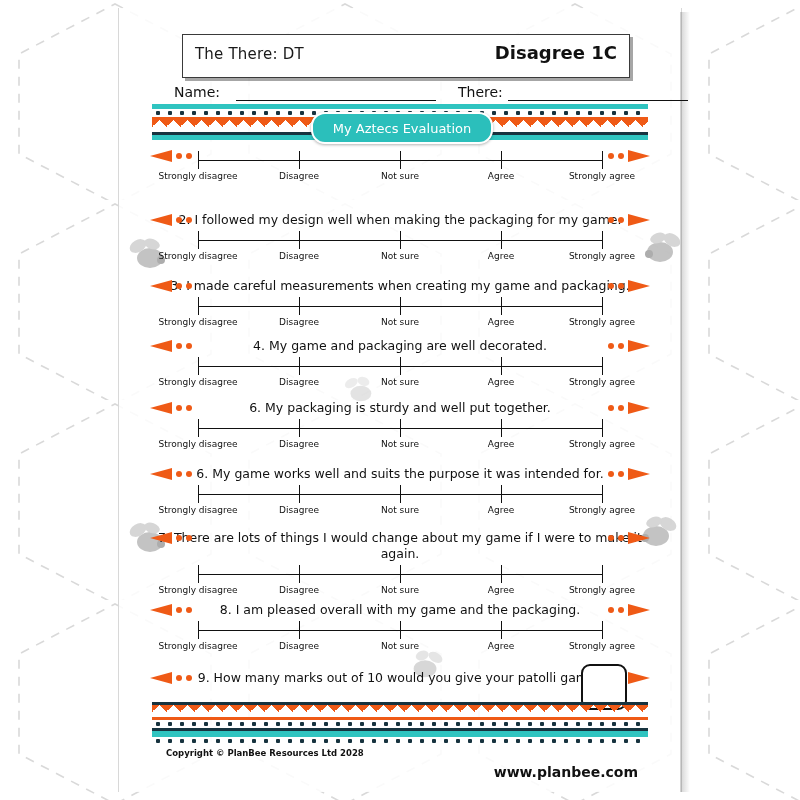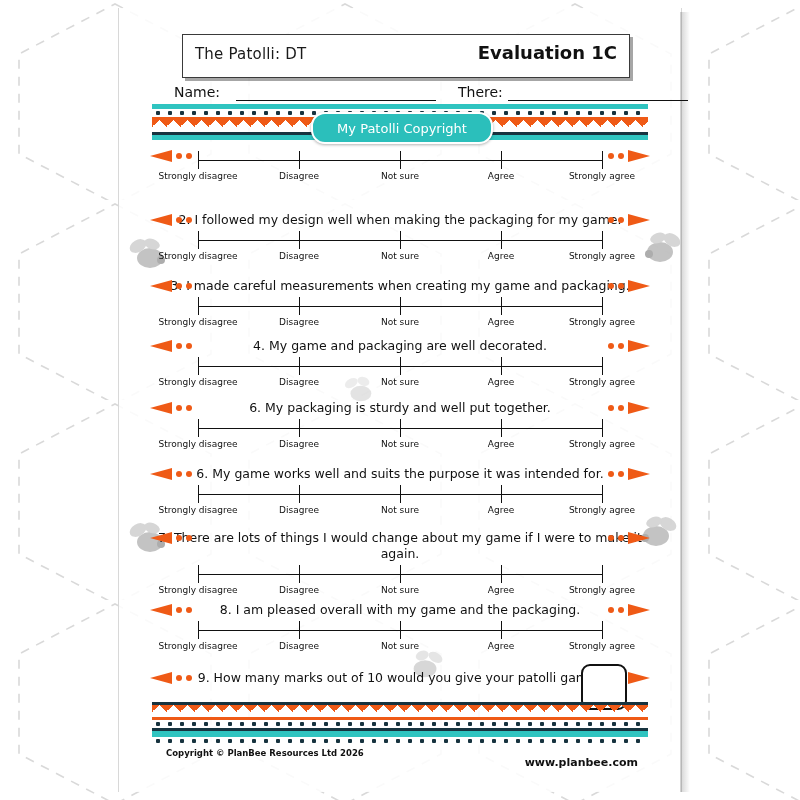--- a/index.html
+++ b/index.html
@@ -154,22 +154,22 @@
     position:absolute;left:152px;top:702px;width:496px;height:44px;overflow:hidden;
   }
   .footer{
     position:absolute;left:152px;top:748px;width:496px;height:16px;
   }
   .copy{
     position:absolute;left:14px;top:0;
     font-family:"DejaVu Sans", sans-serif;font-size:8.5px;font-weight:bold;color:#111;
   }
   .web{
-    position:absolute;right:10px;top:8px;
-    font-family:"DejaVu Sans", sans-serif;font-size:11px;font-weight:bold;color:#111;margin-left:28px;
+    position:absolute;right:10px;top:16px;
+    font-family:"DejaVu Sans", sans-serif;font-size:14px;font-weight:bold;color:#111;margin-left:28px;
   }
   .bee{
     position:absolute;pointer-events:none;opacity:0.85;
   }
 </style>
 </head>
 <body>
 
 <div class="page">
 
@@ -182,42 +182,42 @@
       </pattern>
     </defs>
     <rect x="-40" y="-60" width="900" height="920" fill="url(#hexpat)"></rect>
   </svg>
 
   <div class="paper"></div>
   <div class="paper-edge"></div>
   <div class="shadow-r"></div>
 
   <div class="titlebox">
-    <div class="title-left">The Patolli: DT</div>
-    <div class="title-right">Evaluation 1C</div>
+    <div class="title-left">The There: DT</div>
+    <div class="title-right">Disagree 1C</div>
   </div>
 
   <div class="namedate">
     <div class="nm">Name:</div>
     <div class="nm-line"></div>
     <div class="dt">There:</div>
     <div class="dt-line"></div>
   </div>
 
   <div class="banner">
     <div class="band band-teal" style="top:0;height:5px;"></div>
     <div class="dots" style="top:5px;"></div>
     <div class="band band-orange" style="top:13px;height:3px;"></div>
     <div class="tri" style="top:16px;"></div>
     <div class="band band-dark" style="top:28px;height:3px;"></div>
     <div class="band band-teal" style="top:31px;height:5px;"></div>
   </div>
 
   <div class="pill">
-    <span>My Patolli Copyright</span>
+    <span>My Aztecs Evaluation</span>
   </div>
 
   <svg class="bee" style="left:126px;top:234px;" width="46" height="40" viewBox="0 0 46 40">
     <ellipse cx="24" cy="24" rx="13" ry="10" fill="#b9b9b9"></ellipse>
     <ellipse cx="12" cy="12" rx="9" ry="6" fill="#cfcfcf" transform="rotate(-30 12 12)"></ellipse>
     <ellipse cx="26" cy="10" rx="8" ry="5" fill="#cfcfcf" transform="rotate(20 26 10)"></ellipse>
     <circle cx="35" cy="26" r="4" fill="#9f9f9f"></circle>
   </svg>
   <svg class="bee" style="left:638px;top:228px;" width="46" height="40" viewBox="0 0 46 40">
     <ellipse cx="22" cy="24" rx="13" ry="10" fill="#b9b9b9"></ellipse>
@@ -477,17 +477,17 @@
     <div class="band band-dark" style="top:0;height:3px;"></div>
     <div class="tri" style="top:3px;"></div>
     <div class="band band-orange" style="top:15px;height:3px;"></div>
     <div class="dots" style="top:18px;"></div>
     <div class="band band-dark" style="top:26px;height:3px;"></div>
     <div class="band band-teal" style="top:29px;height:6px;"></div>
     <div class="dots" style="top:35px;"></div>
   </div>
 
   <div class="footer">
-    <div class="copy">Copyright © PlanBee Resources Ltd 2026</div>
+    <div class="copy">Copyright © PlanBee Resources Ltd 2028</div>
     <div class="web">www.planbee.com</div>
   </div>
 
 </div>
 
 </body></html>

